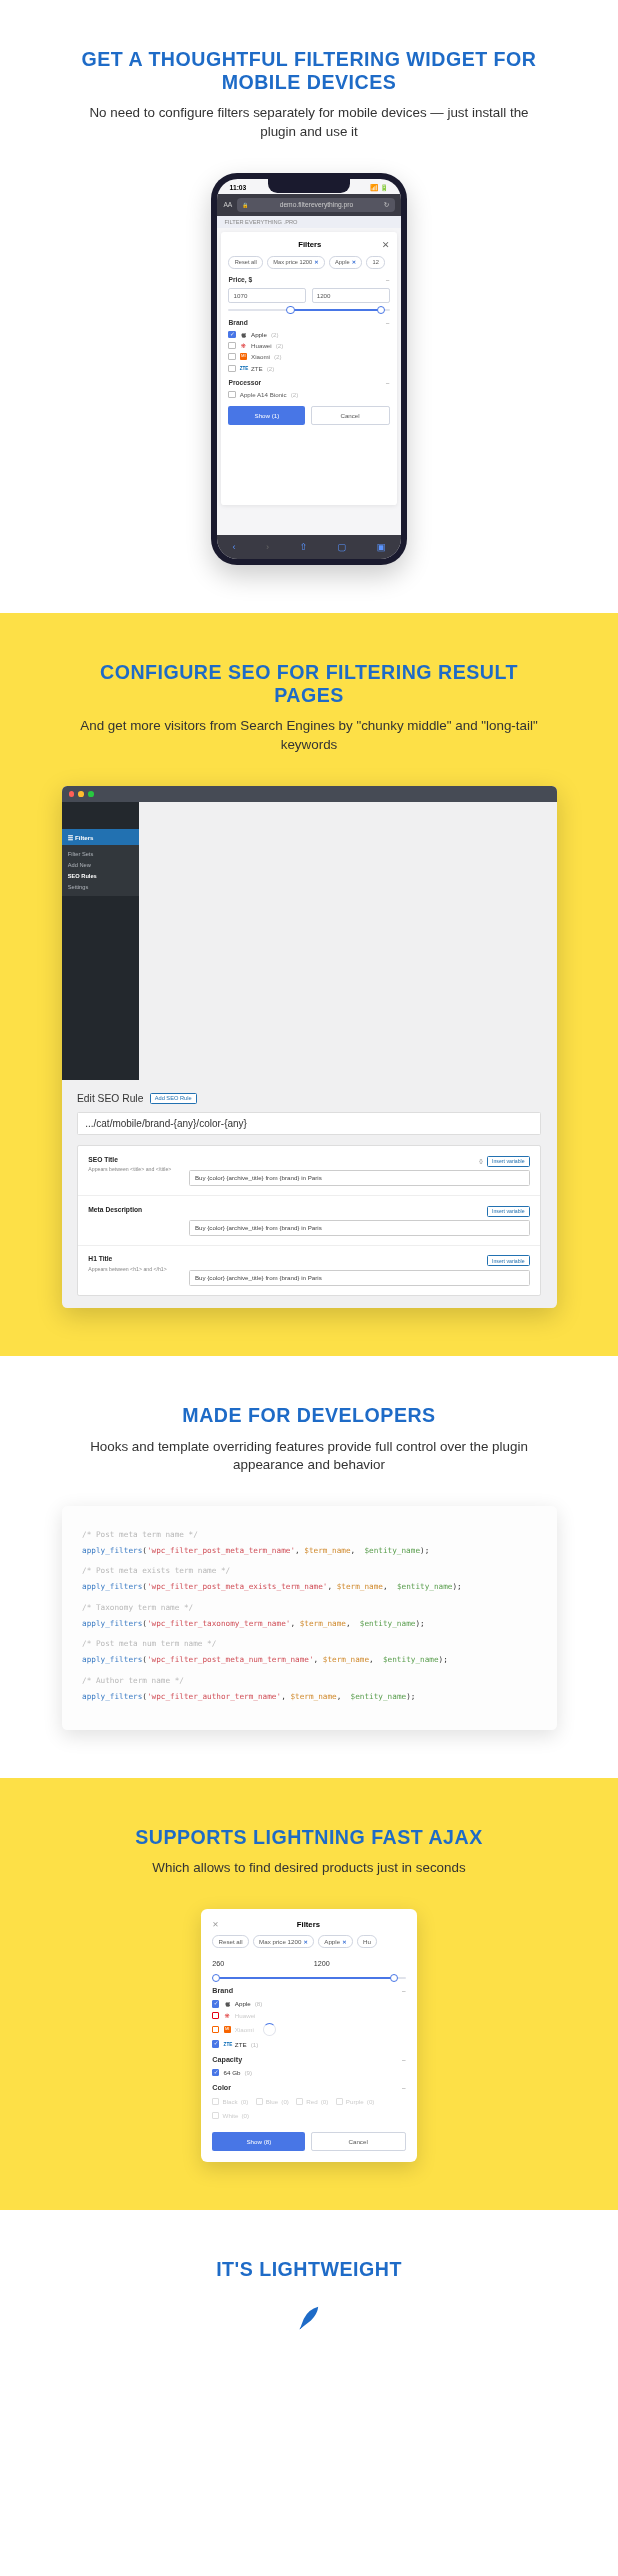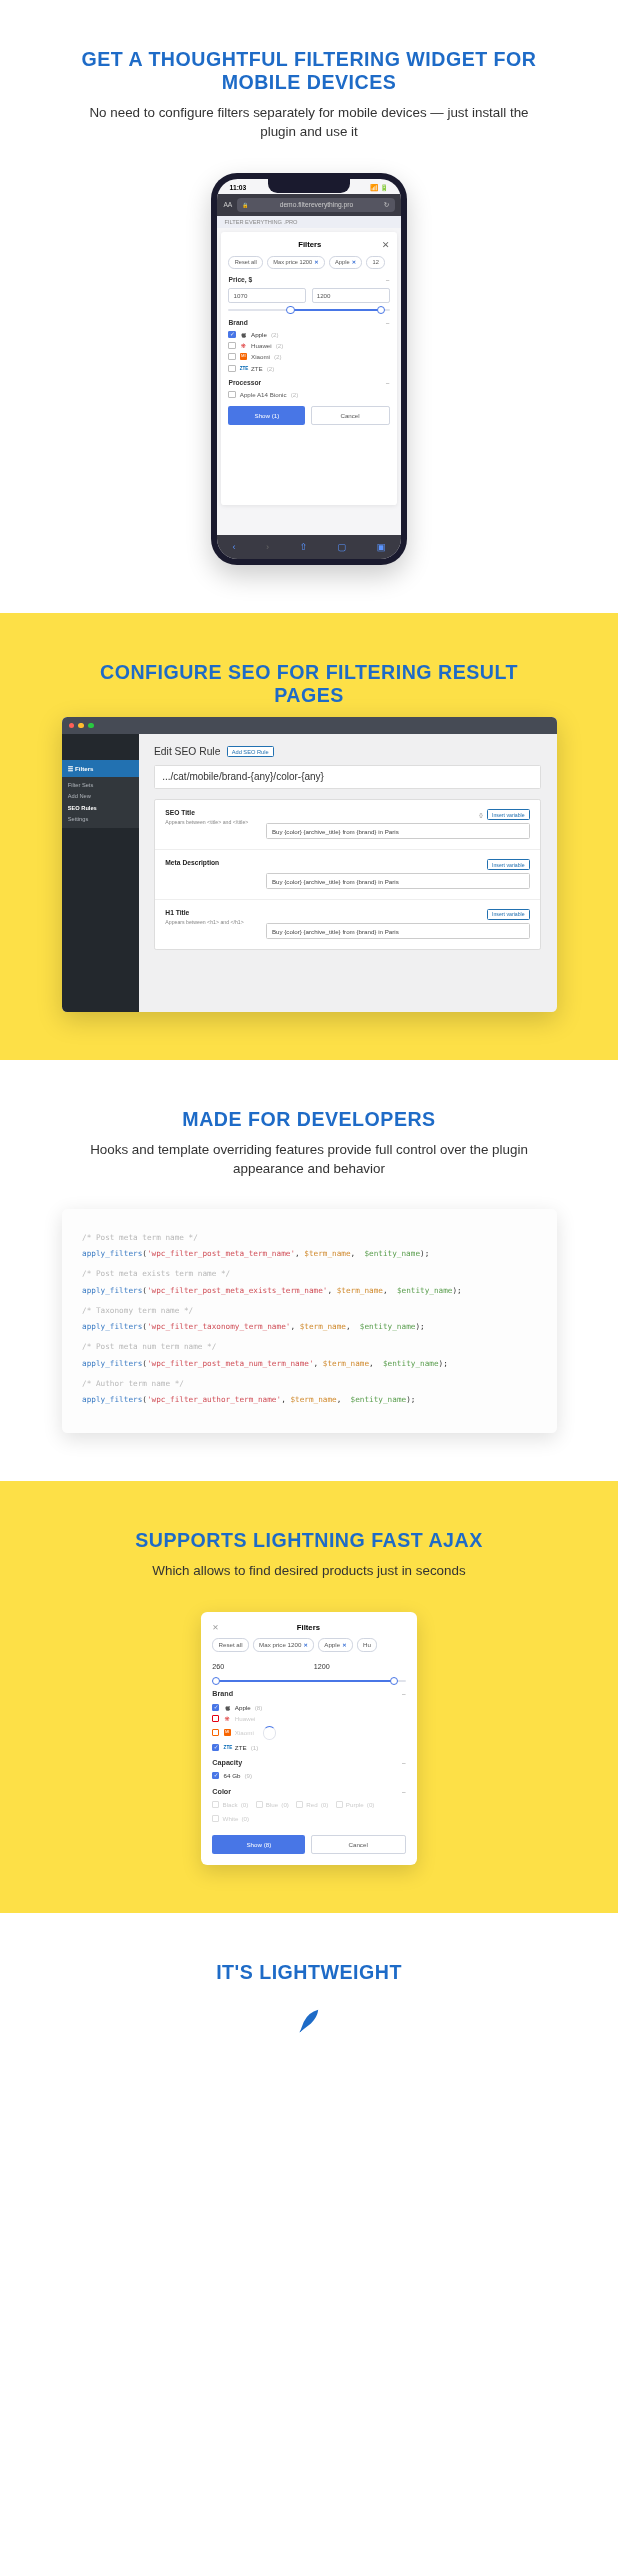--- a/index.html
+++ b/index.html
@@ -39,21 +39,21 @@
     .brand-icon { width: 7.2px; height: 7.2px; }
     .action-row { display: flex; gap: 5.2px; margin-top: 7.2px; }
     .btn-show { flex: 1; background: #4876e6; color: #fff; border: none; border-radius: 2.1px; padding: 5.2px; font-size: 6.2px; }
     .btn-cancel { flex: 1; background: #fff; border: 0.5px solid #d0d5e0; border-radius: 2.1px; padding: 5.2px; font-size: 6.2px; color: #555; }
     .bottom-nav { position: absolute; bottom: 0; left: 0; right: 0; background: #3a3a44; height: 24px; display: flex; justify-content: space-around; align-items: center; color: #5a94ff; font-size: 9.3px; }
     
     
     .wp-window { width: 495px; margin: 0 auto; border-radius: 5.2px; overflow: hidden; box-shadow: 0 7.7px 26px rgba(0,0,0,0.18); text-align: left; background: #f0f0f1; }
     .wp-titlebar { background: #464b55; height: 16.5px; display: flex; align-items: center; padding: 0 7.2px; gap: 4.1px; }
     .tb-dot { width: 5.7px; height: 5.7px; border-radius: 50%; }
-    .wp-flex { display: flex; }
+    .wp-flex { display: flex; flex-direction: column; }
     .wp-side { width: 77px; background: #23282d; color: #d0d3d8; font-size: 6.2px; min-height: 278px; }
     .wp-side-item { padding: 4.6px 6.2px; }
     .wp-side-item.active { background: #2271b1; color: #fff; font-weight: 600; }
     .wp-side-sub { background: #32373c; padding: 3.1px 0; font-size: 5.7px; }
     .wp-side-sub div { padding: 2.6px 6.2px; color: #b0b5bb; }
     .wp-side-sub div.on { color: #fff; font-weight: 600; }
     .wp-content { flex: 1; padding: 12.4px 15.5px; }
     .wp-h1 { font-size: 10.3px; font-weight: 400; color: #333; display: flex; align-items: center; gap: 6.2px; margin-bottom: 8.2px; }
     .wp-add-btn { border: 0.5px solid #2271b1; color: #2271b1; font-size: 5.7px; padding: 1.5px 4.1px; border-radius: 1.5px; background: #fff; }
     .url-bar { background: #fff; border: 0.5px solid #ddd; padding: 5.2px 7.2px; font-size: 10px; color: #333; border-radius: 1.5px; margin-bottom: 10.3px; }
@@ -197,20 +197,21 @@
         <span>⇧</span>
         <span>▢</span>
         <span>▣</span>
       </div>
     </div>
   </div>
 </div>
 
 <div class="section gray">
   <h2>CONFIGURE SEO FOR FILTERING RESULT PAGES</h2>
+  <p class="sub">And get more visitors from Search Engines by "chunky middle" and "long-tail" keywords</p>
 
   <div class="wp-window">
     <div class="wp-titlebar">
       <span class="tb-dot" style="background:#ff5f57"></span>
       <span class="tb-dot" style="background:#febc2e"></span>
       <span class="tb-dot" style="background:#28c840"></span>
     </div>
     <div class="wp-flex">
       <div class="wp-side">
         <div class="wp-side-item" style="height:13.4px"></div>

